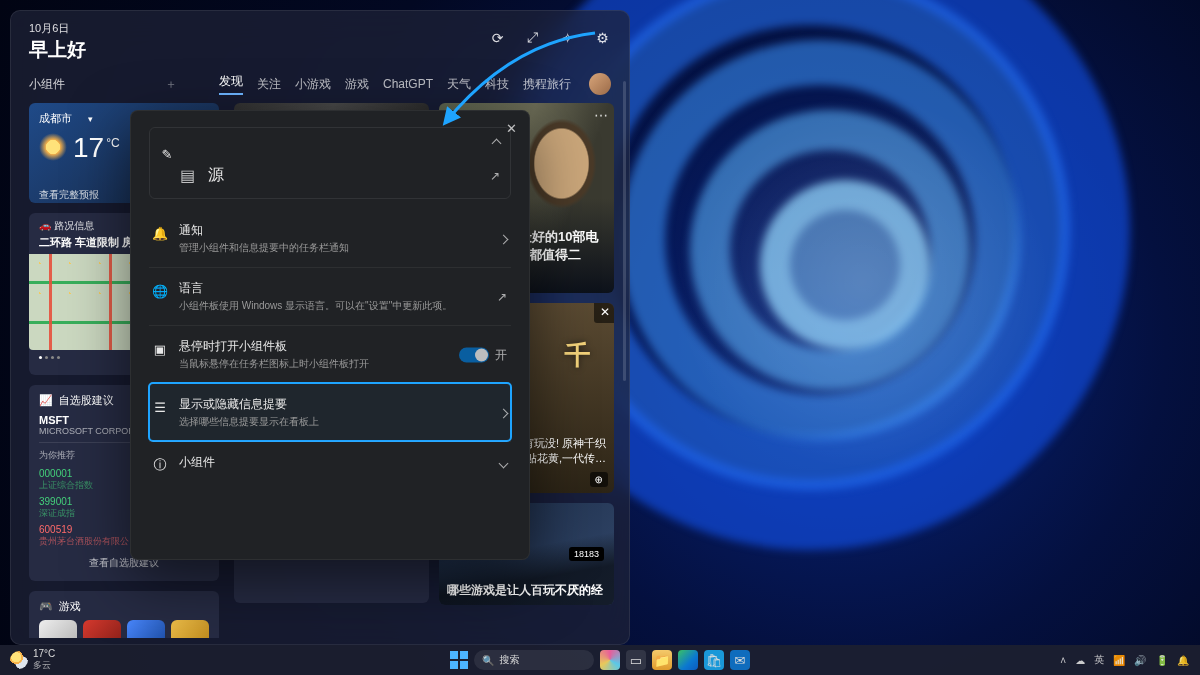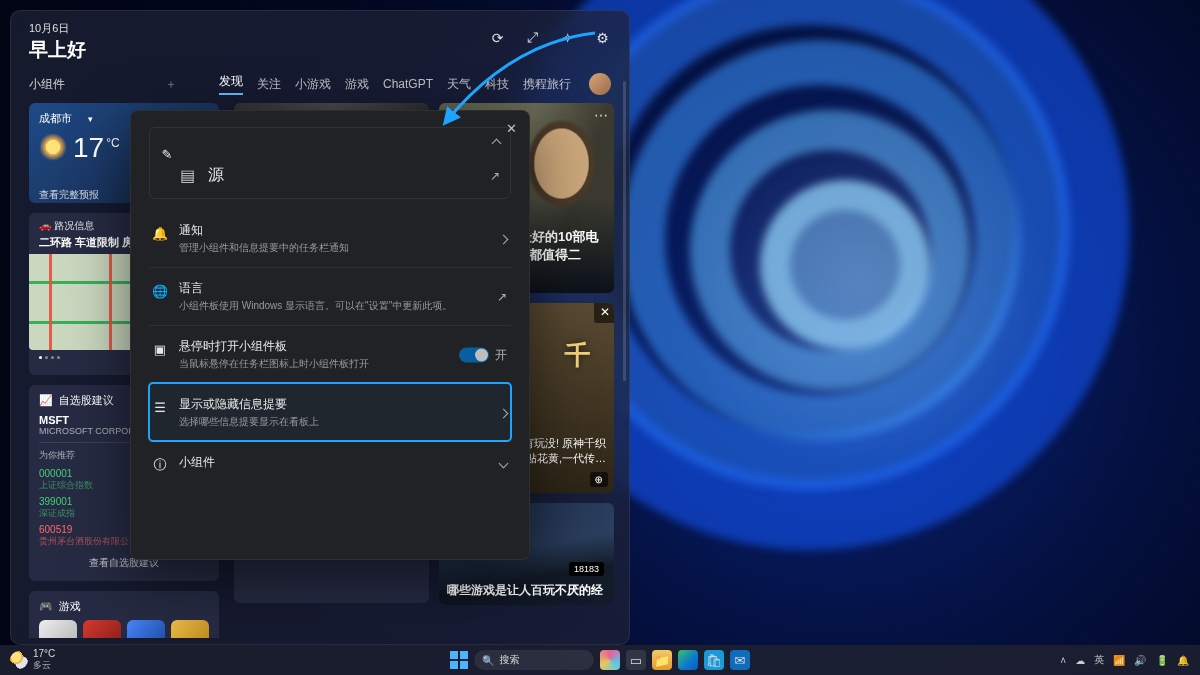--- a/index.html
+++ b/index.html
@@ -110,21 +110,21 @@
   .poster .tag{ position:absolute; bottom:6px; right:6px; font-size:10px; background:rgba(0,0,0,0.6); padding:2px 5px; border-radius:3px;}
   .poster .txt{ position:absolute; bottom:28px; right:8px; font-size:11px; text-align:right; line-height:1.3;}
   .poster::before{ content:""; position:absolute; left:14px; top:18px; width:60px; height:130px; background:linear-gradient(160deg,#e8d4a8 30%,#b8945a); border-radius:4px; transform:skewY(-4deg);}
   .poster::after{ content:"千"; position:absolute; right:18px; top:16px; writing-mode:vertical-rl; font-size:26px; color:#f3d27a; font-weight:700; letter-spacing:4px; text-shadow:0 0 6px rgba(0,0,0,0.6);}
   .poster .close{ position:absolute; top:-2px; right:-2px; width:22px;height:22px; background:rgba(0,0,0,0.55); border-radius:3px; display:flex;align-items:center;justify-content:center; font-size:12px;}
 
   .thumb { height:102px; padding:0; background:linear-gradient(135deg,#1a2a44,#32476a); position:relative;}
   .thumb::before{content:"";position:absolute;inset:0;background:linear-gradient(-10deg,rgba(0,0,0,0.6) 30%, transparent 55%);}
   .thumb .src{ position:absolute; top:6px; left:8px; font-size:9px; opacity:0.85;}
   .thumb .headline{ position:absolute; bottom:6px; left:8px; right:8px; font-size:12px; font-weight:600;}
-  .thumb .badge{ position:absolute; top:59px; right:10px; background:#000; color:#fff; font-size:9px; padding:2px 5px; border-radius:3px;}
+  .thumb .badge{ position:absolute; top:44px; right:10px; background:#000; color:#fff; font-size:9px; padding:2px 5px; border-radius:3px;}
 
   .hero { height:190px; padding:0; background:
     linear-gradient(180deg, rgba(0,0,0,0) 50%, rgba(10,15,25,0.95) 100%),
     linear-gradient(110deg,#5a614c 0%,#6a6a55 40%,#3a3a30 70%);
     position:relative; border-radius:6px;}
   .hero::before{content:"";position:absolute;left:0;right:0;top:0;height:110px;
     background: radial-gradient(ellipse 70px 90px at 70% 55%, #caa67a 0 38%, #4a3a28 40% 45%, transparent 50%),
                radial-gradient(ellipse 50px 70px at 30% 60%, #b89268 0 38%, #3a2e20 40% 45%, transparent 50%);}
   .hero .cap{ position:absolute; bottom:12px; left:12px; right:12px; font-size:13px; font-weight:600; line-height:1.35;}
   .hero .m{ position:absolute; top:4px; right:6px; font-size:14px; opacity:0.8; cursor:pointer;}

